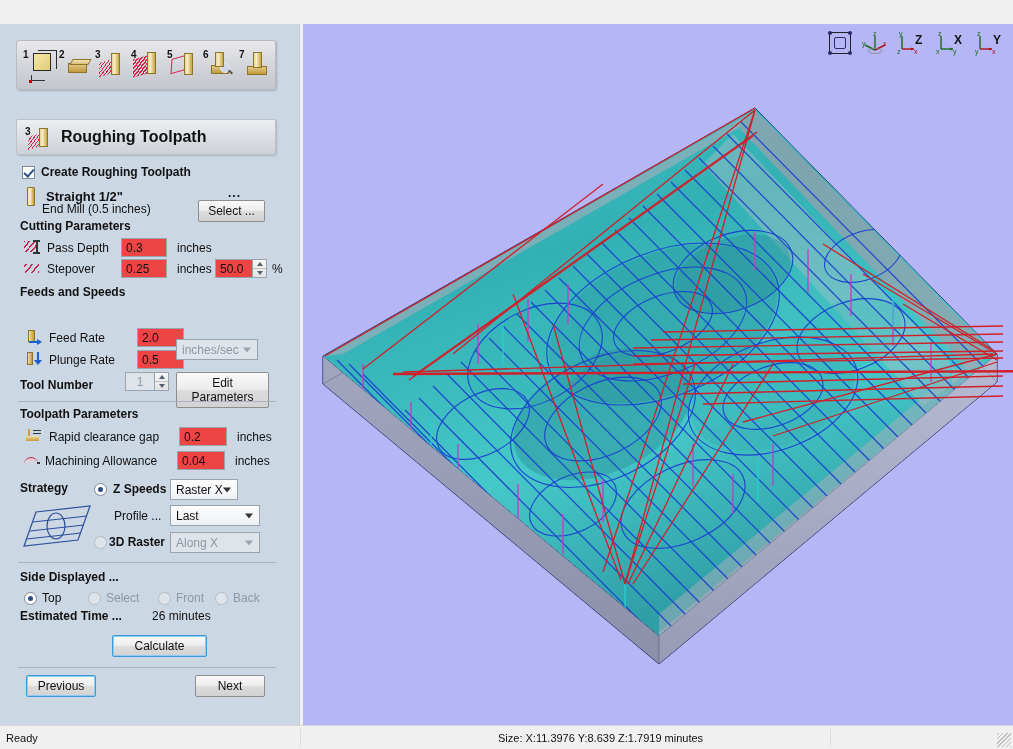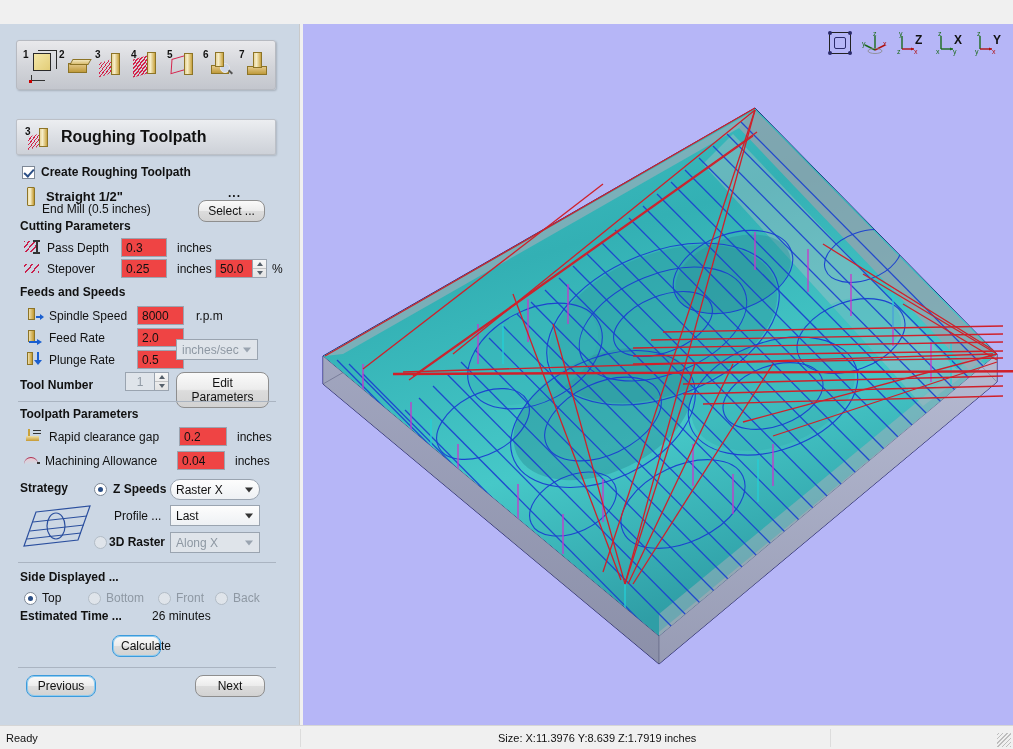--- a/index.html
+++ b/index.html
@@ -104,21 +104,21 @@
 
   .tf {
     background: #ef4444; border: 1px solid #9aa4b0;
     height: 19px; font-size: 12px; font-family: "Liberation Sans", sans-serif;
     padding: 0 4px; color: #111; outline: none;
   }
   .tf.disabled { background: #dfe4ea; color: #909aa4; }
 
   .btn {
     background: linear-gradient(to bottom,#fafafa 0%, #ececec 48%, #dcdcdc 52%, #d2d2d2 100%);
-    border: 1px solid #8e8e8e; border-radius: 8px;
+    border: 1px solid #8e8e8e; border-radius: 2px;
     font-size: 12px; color: #111; cursor: pointer;
     font-family: "Liberation Sans", sans-serif;
     padding: 3px 8px;
   }
   .btn.focus { border: 1px solid #3c9bdc; box-shadow: 0 0 0 1px #8fcbef inset; }
 
   .spin {
     width: 14px; height: 19px; border: 1px solid #9aa4b0; border-left: none;
     background: linear-gradient(to bottom,#f7f7f7,#e3e3e3);
     display: flex; flex-direction: column; cursor: pointer;
@@ -320,30 +320,20 @@
           </div>
           <div class="dn">
             <i></i>
           </div>
       </span>
       <span class="lbl" style="margin-left:5px;">%</span>
     </div>
 
     <div class="lbl-bold" style="position:absolute;left:20px;top:261px;">Feeds and Speeds</div>
 
-    <div class="row" style="left:26px; top:282px;">
-      <span class="mini">
-        <span style="position:absolute;left:2px;top:0px;width:7px;height:12px;background:linear-gradient(to right,#efe0ad,#c2992f);border:1px solid #8d7426;"></span>
-        <span style="position:absolute;left:10px;top:8px;width:6px;height:2px;background:#1a5fd0;"></span>
-        <span style="position:absolute;left:14px;top:6px;width:0;height:0;border-top:3px solid transparent;border-bottom:3px solid transparent;border-left:4px solid #1a5fd0;"></span>
-      </span>
-      <span class="lbl" style="margin-left:6px;width:88px;">Spindle Speed</span>
-      <input class="tf" style="width: 47px;" value="8000">
-      <span class="lbl" style="margin-left:12px;">r.p.m</span>
-    </div>
 
     <div class="row" style="left:26px; top:304px;">
       <span class="mini">
         <span style="position:absolute;left:2px;top:0px;width:7px;height:12px;background:linear-gradient(to right,#efe0ad,#c2992f);border:1px solid #8d7426;"></span>
         <span style="position:absolute;left:3px;top:11px;width:9px;height:2px;background:#1a5fd0;"></span>
         <span style="position:absolute;left:11px;top:9px;width:0;height:0;border-top:3px solid transparent;border-bottom:3px solid transparent;border-left:5px solid #1a5fd0;"></span>
       </span>
       <span class="lbl" style="margin-left:6px;width:88px;">Feed Rate</span>
       <input class="tf" style="width: 47px;" value="2.0">
     </div>
@@ -414,21 +404,21 @@
           <line x1="5" y1="37" x2="59" y2="31"></line>
           <ellipse cx="34" cy="24" rx="9" ry="13"></ellipse>
         </g>
       </svg>
     </div>
 
     <div class="row" style="left:94px;top:458px;">
       <span class="rad on"></span>
       <span class="lbl-bold" style="margin-left:6px;">Z Speeds</span>
     </div>
-    <div class="sel" style="position:absolute;left:170px;top:455px;width:90px;border-radius:10px;">
+    <div class="sel" style="position:absolute;left:170px;top:455px;width:68px;">
       <span>Raster X</span>
       <span class="arrow"></span>
     </div>
 
     <div class="lbl" style="position:absolute;left:114px;top:485px;">Profile ...</div>
     <div class="sel" style="position:absolute;left:170px;top:481px;width:90px;">
       <span>Last</span>
       <span class="arrow"></span>
     </div>
 
@@ -444,35 +434,35 @@
     <div class="hr" style="left:18px;top:538px;width:258px;"></div>
 
     <div class="lbl-bold" style="position:absolute;left:20px;top:546px;">Side Displayed ...</div>
 
     <div class="row" style="left:24px;top:567px;">
       <span class="rad on"></span>
       <span class="lbl" style="margin-left:5px;">Top</span>
     </div>
     <div class="row" style="left:88px;top:567px;">
       <span class="rad disabled"></span>
-      <span class="lbl" style="margin-left:5px;color:#8e98a3;">Bottom</span>
+      <span class="lbl" style="margin-left:5px;color:#8e98a3;">Select</span>
     </div>
     <div class="row" style="left:158px;top:567px;">
       <span class="rad disabled"></span>
       <span class="lbl" style="margin-left:5px;color:#8e98a3;">Front</span>
     </div>
     <div class="row" style="left:215px;top:567px;">
       <span class="rad disabled"></span>
       <span class="lbl" style="margin-left:5px;color:#8e98a3;">Back</span>
     </div>
 
     <div class="lbl-bold" style="position:absolute;left:20px;top:585px;">Estimated Time ...</div>
     <div class="lbl" style="position:absolute;left:152px;top:585px;">26 minutes</div>
 
-    <button class="btn focus" style="position:absolute;left:112px;top:611px;width:49px;text-align:right;">Calculate</button>
+    <button class="btn focus" style="position:absolute;left:112px;top:611px;width:95px;">Calculate</button>
 
     <div class="hr" style="left:18px;top:643px;width:258px;"></div>
 
     <button class="btn focus" style="position:absolute;left:26px;top:651px;width:70px;">Previous</button>
     <button class="btn" style="position:absolute;left:195px;top:651px;width:70px;">Next</button>
   </div>
 
   <div class="viewport">
 
     <div class="vp-tools">
@@ -703,18 +693,18 @@
 
         <line x1="150" y1="330" x2="452" y2="86"></line>
         <line x1="60" y1="345" x2="300" y2="160"></line>
       </g>
     </svg>
   </div>
 
   <div class="statusbar">
     <span class="sb-cell sb-ready">Ready</span>
     <span class="sb-div" style="left:300px;"></span>
-    <span class="sb-cell sb-size">Size: X:11.3976 Y:8.639 Z:1.7919 inches</span>
+    <span class="sb-cell sb-size">Size: X:11.3976 Y:8.639 Z:1.7919 minutes</span>
     <span class="sb-div" style="left:830px;"></span>
     <span class="sb-grip"></span>
   </div>
 
 </div>
 
 </body></html>

